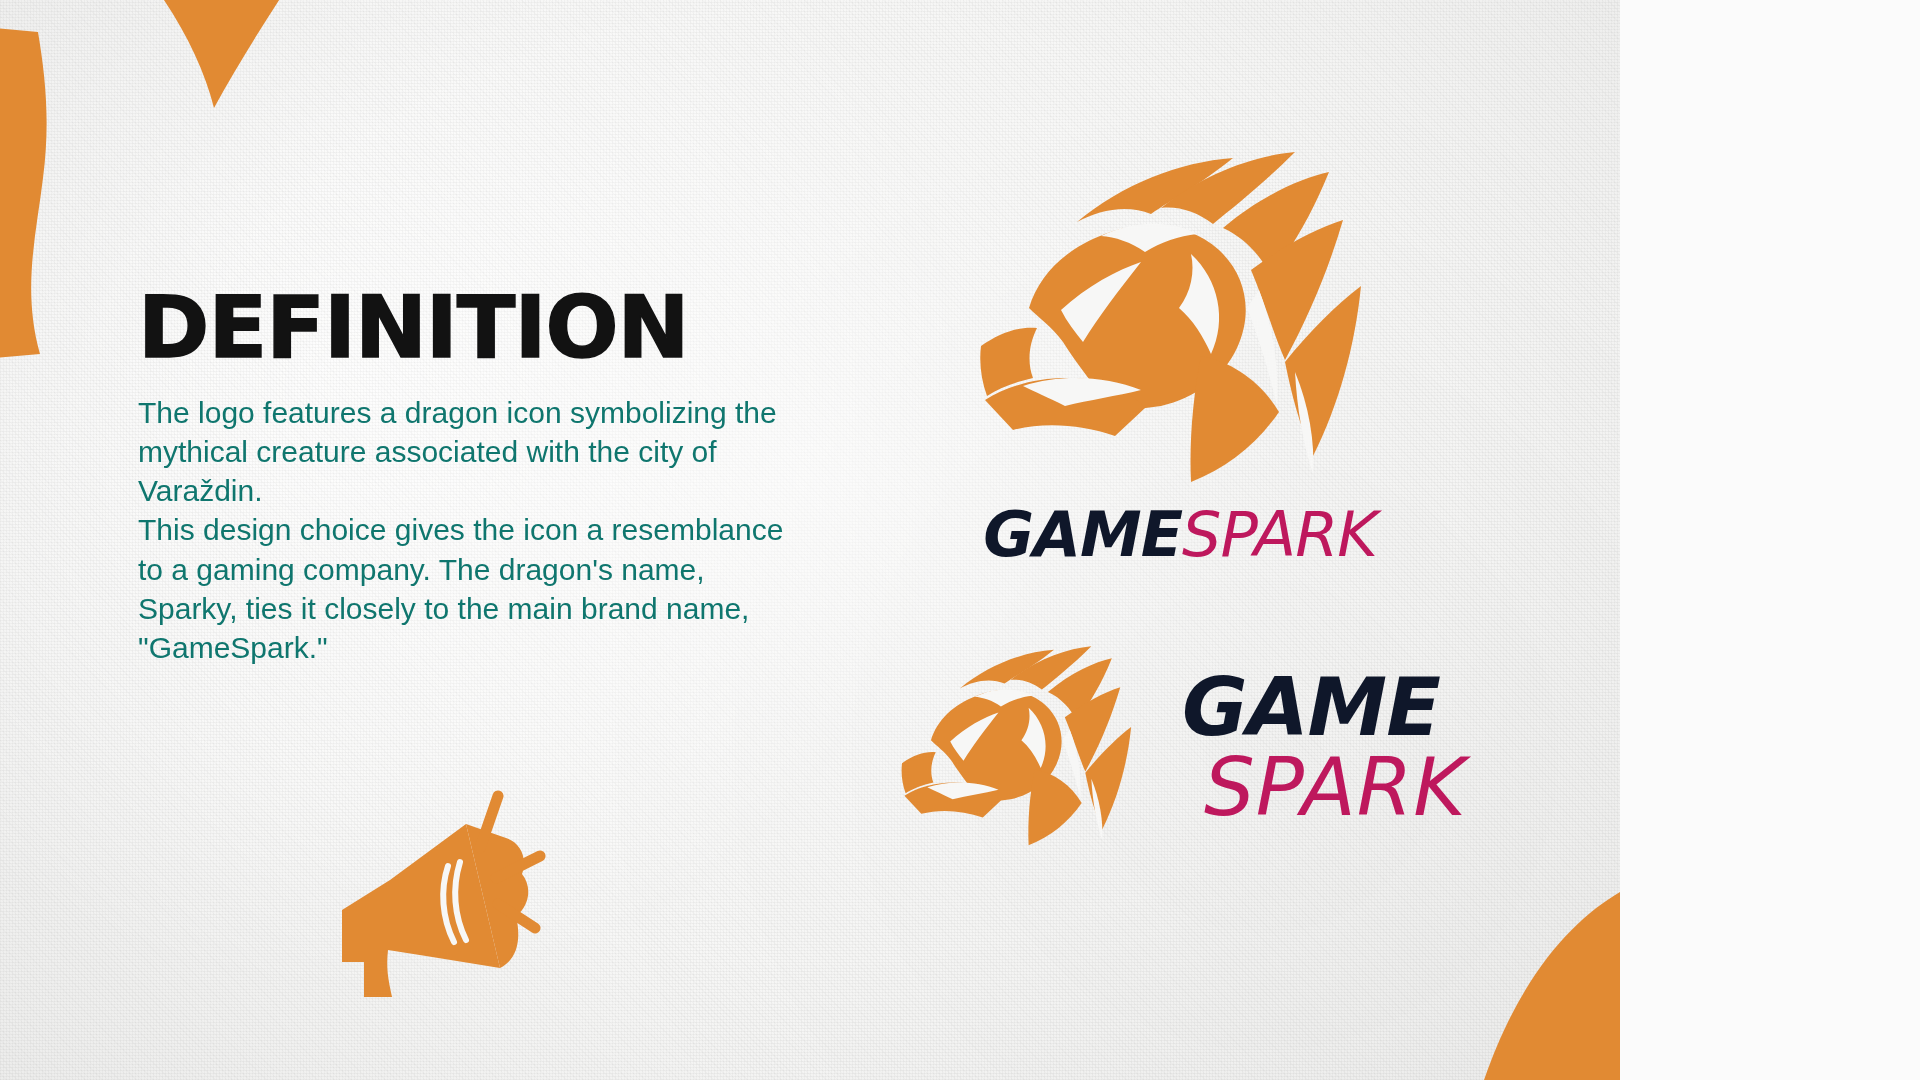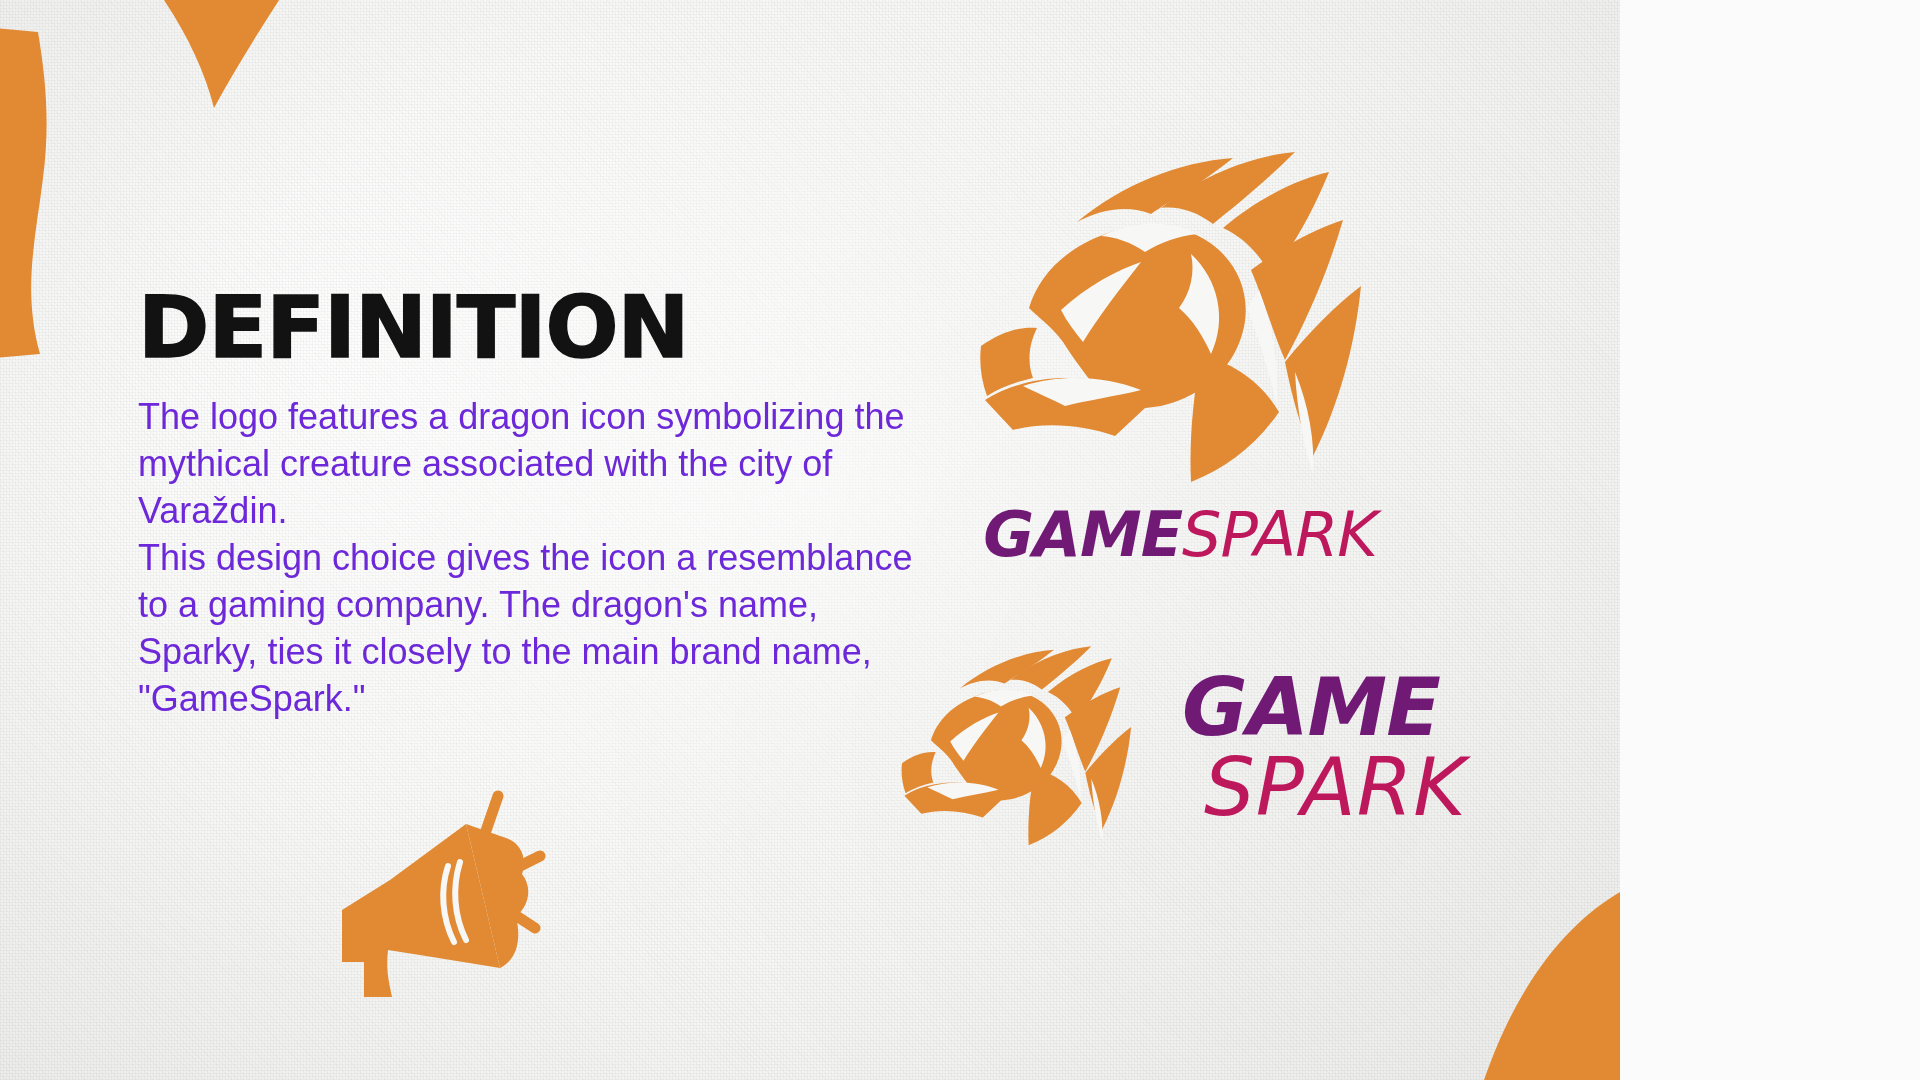--- a/index.html
+++ b/index.html
@@ -74,23 +74,23 @@
     font-weight: 800;
     font-size: 86px;
     line-height: .96;
     letter-spacing: -1px;
     color: #121212;
     margin: 0 0 24px 0;
     -webkit-text-stroke: 1.5px #121212;
   }
   .body-text {
     font-family: "Liberation Sans", sans-serif;
-    font-size: 36px;
+    font-size: 30px;
     line-height: 1.31;
-    color: #6d28d9;
+    color: #0f766e;
     margin: 0;
     white-space: pre-line;
     max-width: 930px;
   }
 
   
   .megaphone {
     position: absolute;
     left: 330px;
     top: 782px;
@@ -137,21 +137,21 @@
     margin-left: 30px;
     line-height: .94;
   }
 
   
   .wm {
     font-family: "DejaVu Sans", sans-serif;
     font-style: italic;
     letter-spacing: -1px;
   }
-  .wm-game  { font-weight: 800; color: #701a75; }
+  .wm-game  { font-weight: 800; color: #0f172a; }
   .wm-spark { font-weight: 400; color: #be185d; }
 
   .wm-lg .wm-game  { font-size: 62px; }
   .wm-lg .wm-spark { font-size: 62px; }
 
   .wm-xl .wm-game  { font-size: 80px; }
   .wm-xl .wm-spark { font-size: 80px; letter-spacing: 1px; }
 
   .wm-stack-line { display: block; }
   .wm-stack-line.spark-line { margin-top: 4px; margin-left: 22px; }

